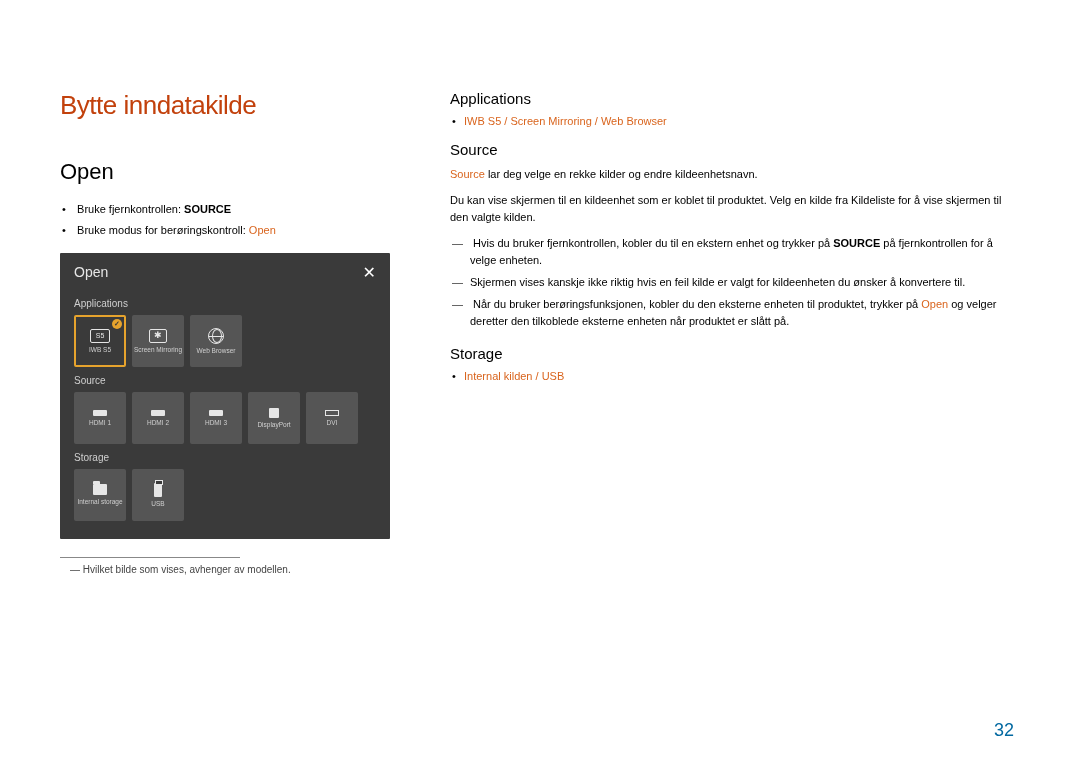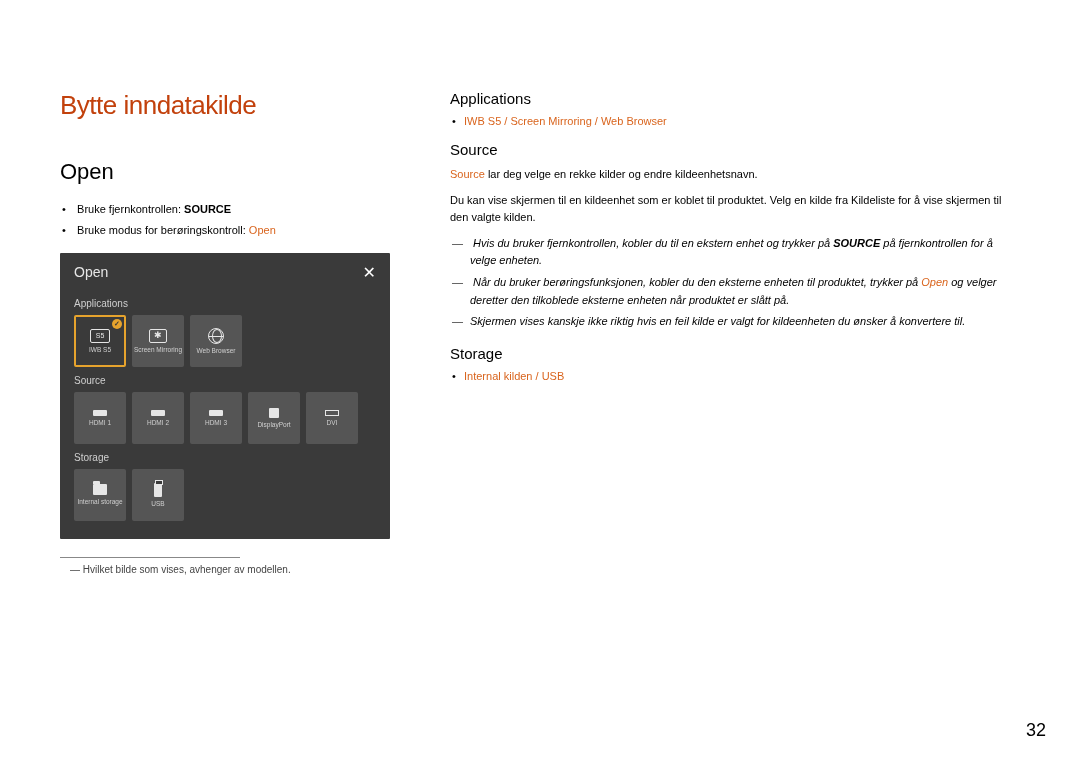--- a/index.html
+++ b/index.html
@@ -74,29 +74,29 @@
     width: 10px; height: 10px; border-radius: 50%;
     background: #e6a32d;
     display:flex; align-items:center; justify-content:center;
     color:#3a3a3a; font-size:7px; font-weight:700;
   }
   .tile-label { color: #cfcfcf; font-size: 6.5px; text-align: center; line-height:1.1; }
   .hr { border: none; border-top: 1px solid #888; margin: 18px 0 6px 0; width: 180px; }
   .footnote { font-size: 10px; color: #444; padding-left: 10px; }
   .footnote::before { content: "―  "; letter-spacing:-2px; margin-right:4px;}
   .para { font-size: 11px; line-height: 1.6; margin-bottom: 8px; }
-  ul.dashes { list-style: none; padding-left: 20px; font-size: 11px; line-height: 1.6; font-style: italic; }
+  ul.dashes { list-style: none; padding-left: 20px; font-size: 11px; line-height: 1.6; }
   ul.dashes li { margin-bottom: 4px; }
   ul.dashes li::before { content: "―"; display:inline-block; width:18px; margin-left:-18px; color:#333;}
   .hdmi-line { font-size: 11px; padding-left: 14px; margin-top: 6px; }
   .hdmi-line::before { content:"•"; display:inline-block; width:12px; margin-left:-12px;}
   .page-number {
     position: absolute;
-    bottom: 22px; right: 34px;
-    font-size: 18px; color: #000000; text-align: right;
+    bottom: 22px; right: 66px;
+    font-size: 18px; color: #0369a1; text-align: right;
   }
   .icon-box {
     width:20px; height:14px; border:1.5px solid #e6e6e6; border-radius:2px;
     display:flex; align-items:center; justify-content:center;
     font-size:7px; color:#e6e6e6;
   }
   .icon-mirror {
     width:18px; height:14px; border:1.5px solid #e6e6e6; border-radius:2px;
     position:relative;
   }
@@ -201,24 +201,24 @@
 
     <div class="section-h2">Source</div>
     <div class="para">
       <span class="orange">Source</span><span> lar deg velge en rekke kilder og endre kildeenhetsnavn.</span>
     </div>
     <div class="para">Du kan vise skjermen til en kildeenhet som er koblet til produktet. Velg en kilde fra Kildeliste for å vise skjermen til den valgte kilden.</div>
     <ul class="dashes">
       <li>
         <span>Hvis du bruker fjernkontrollen, kobler du til en ekstern enhet og trykker på </span><span class="bold">SOURCE</span><span> på fjernkontrollen for å velge enheten.</span>
       </li>
+      <li>Skjermen vises kanskje ikke riktig hvis en feil kilde er valgt for kildeenheten du ønsker å konvertere til.</li>
       <li>
         <span>Når du bruker berøringsfunksjonen, kobler du den eksterne enheten til produktet, trykker på </span><span class="orange">Open</span><span> og velger deretter den tilkoblede eksterne enheten når produktet er slått på.</span>
       </li>
-      <li>Skjermen vises kanskje ikke riktig hvis en feil kilde er valgt for kildeenheten du ønsker å konvertere til.</li>
     </ul>
 
     <div class="section-h2">Storage</div>
     <div class="hdmi-line"><span class="orange">Internal kilden / USB</span></div>
   </div>
 </div>
 
 <div class="page-number">32</div>
 
 </body></html>

